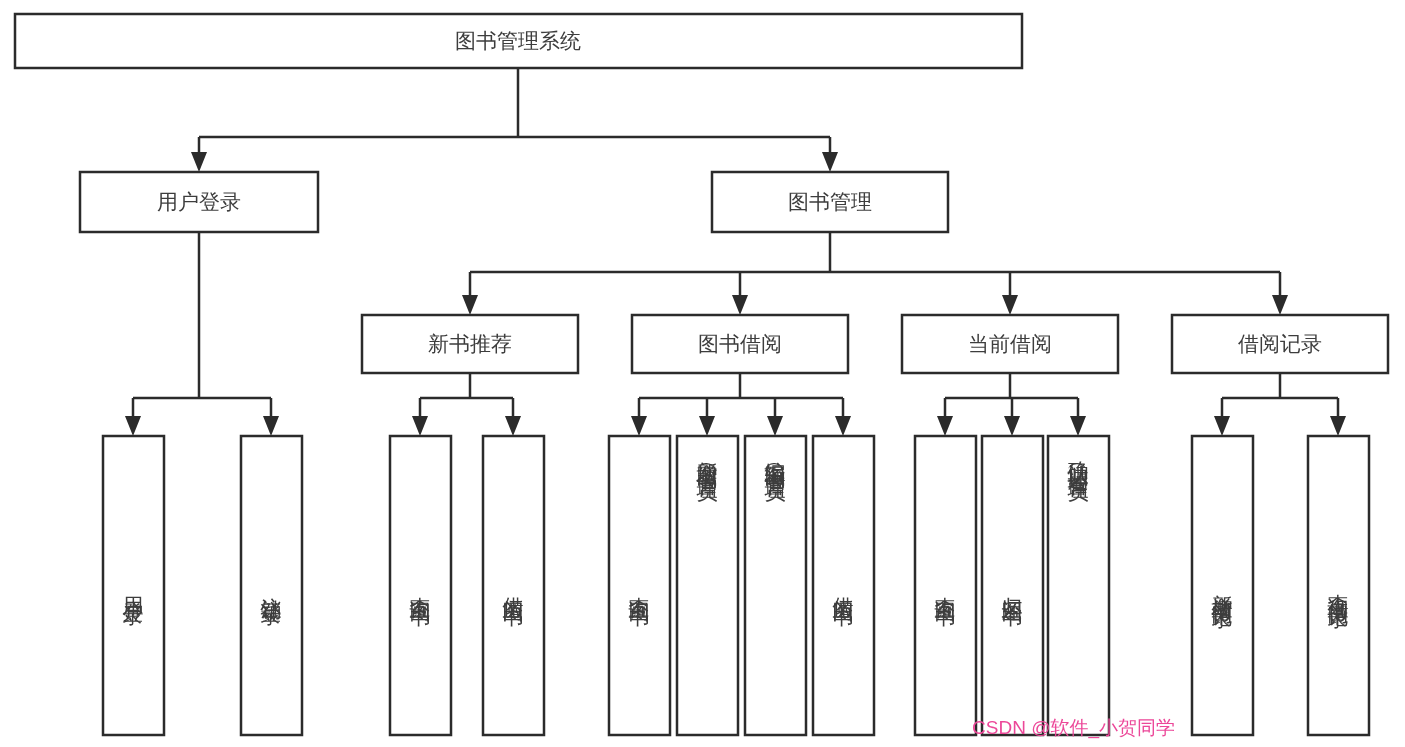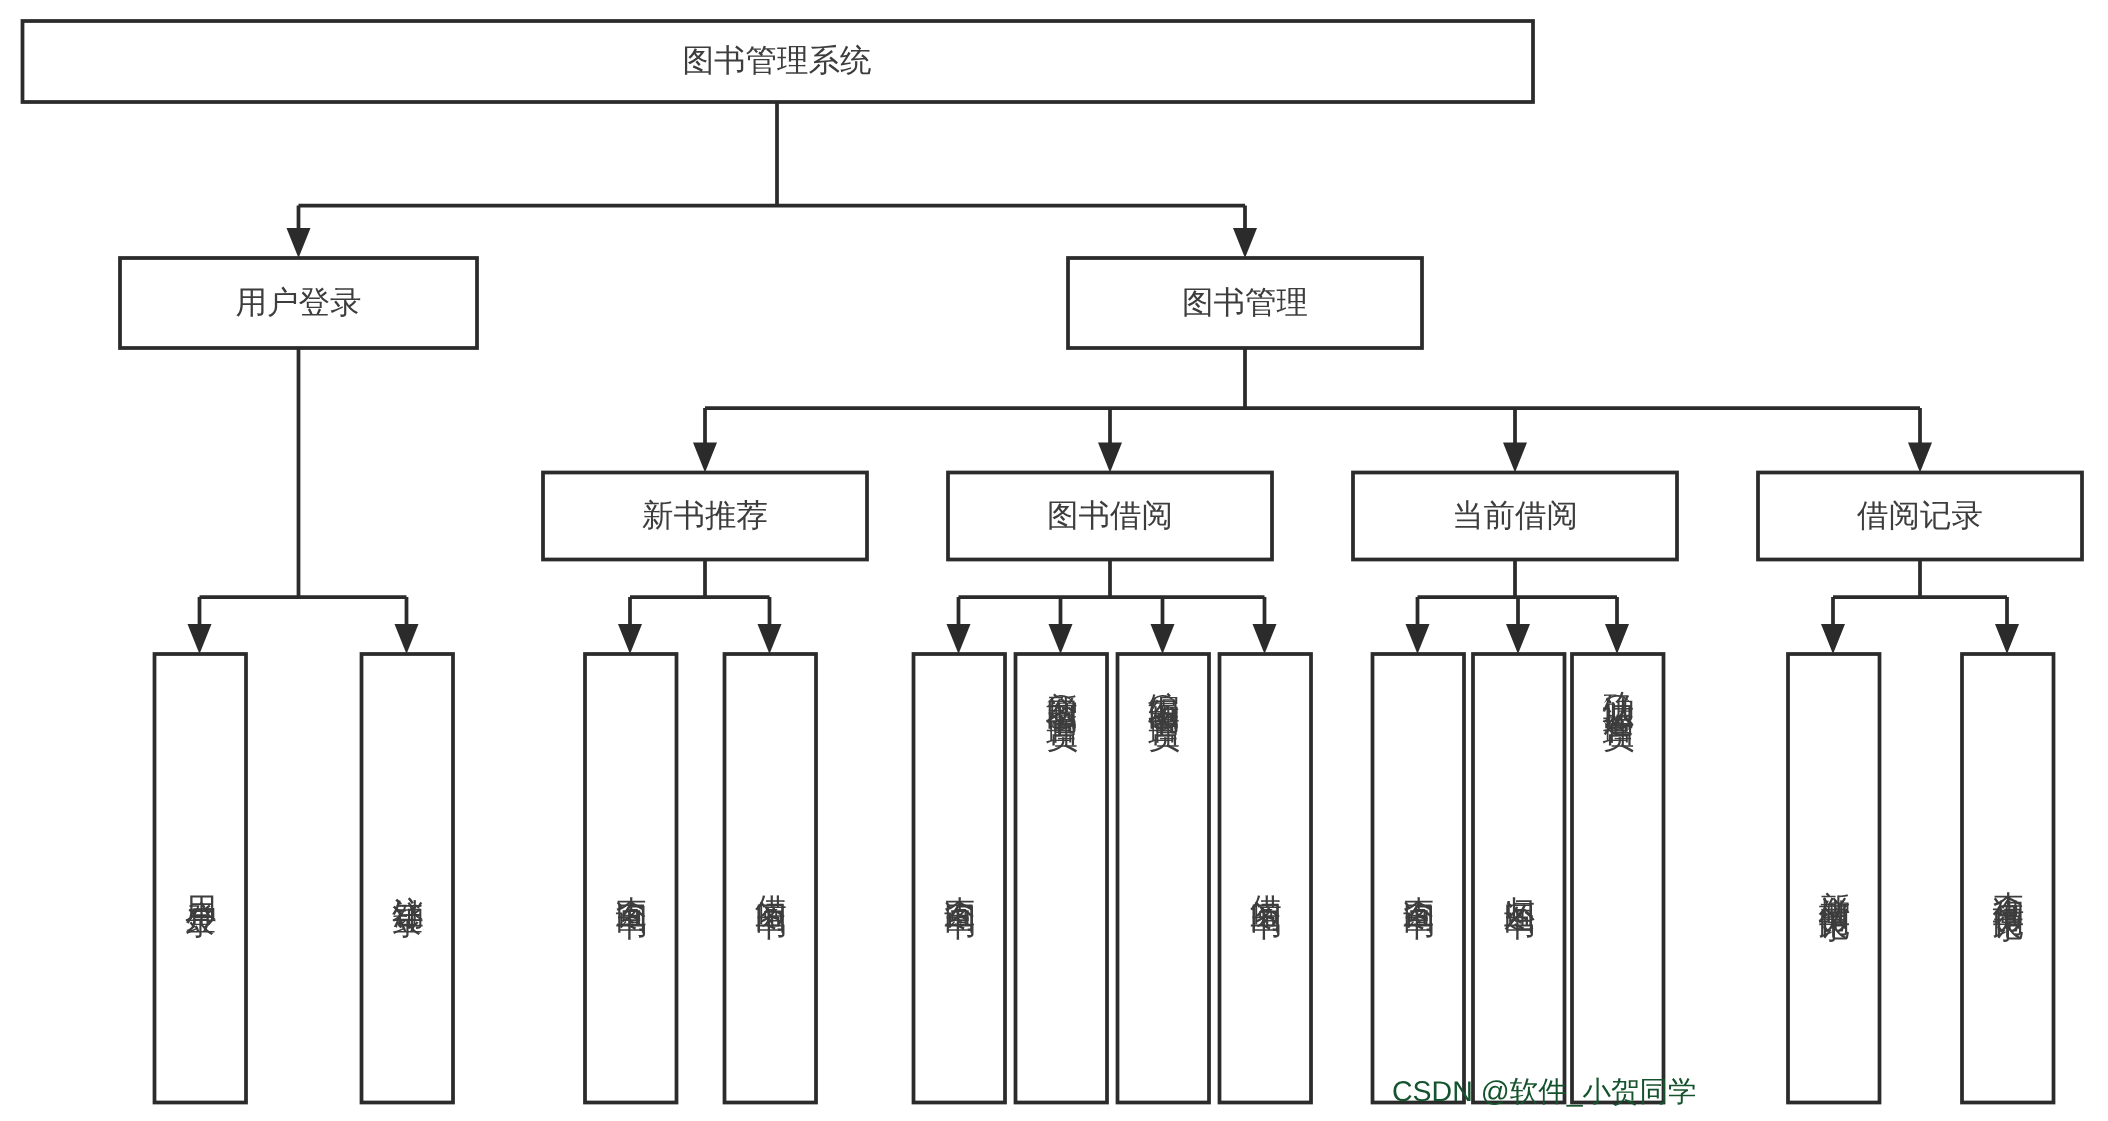--- a/index.html
+++ b/index.html
@@ -11,20 +11,21 @@
     width: 1405px;
     height: 747px;
     font-family: "Liberation Sans", "DejaVu Sans", sans-serif;
     overflow: hidden;
   }
   #diagram-root {
     position: relative;
     width: 1139px;
     height: 747px;
     background: #ffffff;
+    padding-left: 44px;
   }
   svg#flow {
     position: absolute;
     left: 0;
     top: 0;
     width: 1405px;
     height: 747px;
   }
   .node-rect {
     fill: #ffffff;
@@ -62,21 +63,21 @@
     justify-content: center;
     white-space: nowrap;
     pointer-events: none;
   }
   .watermark {
     position: absolute;
     right: 8px;
     bottom: 6px;
     font-family: "Liberation Sans", "DejaVu Sans", sans-serif;
     font-size: 19px;
-    color: #14532d;
+    color: #ec4899;
     white-space: nowrap;
     pointer-events: none;
   }
 </style>
 </head>
 <body>
 
 <div id="diagram-root">
 
   <svg id="flow" viewBox="0 0 1405 747">

